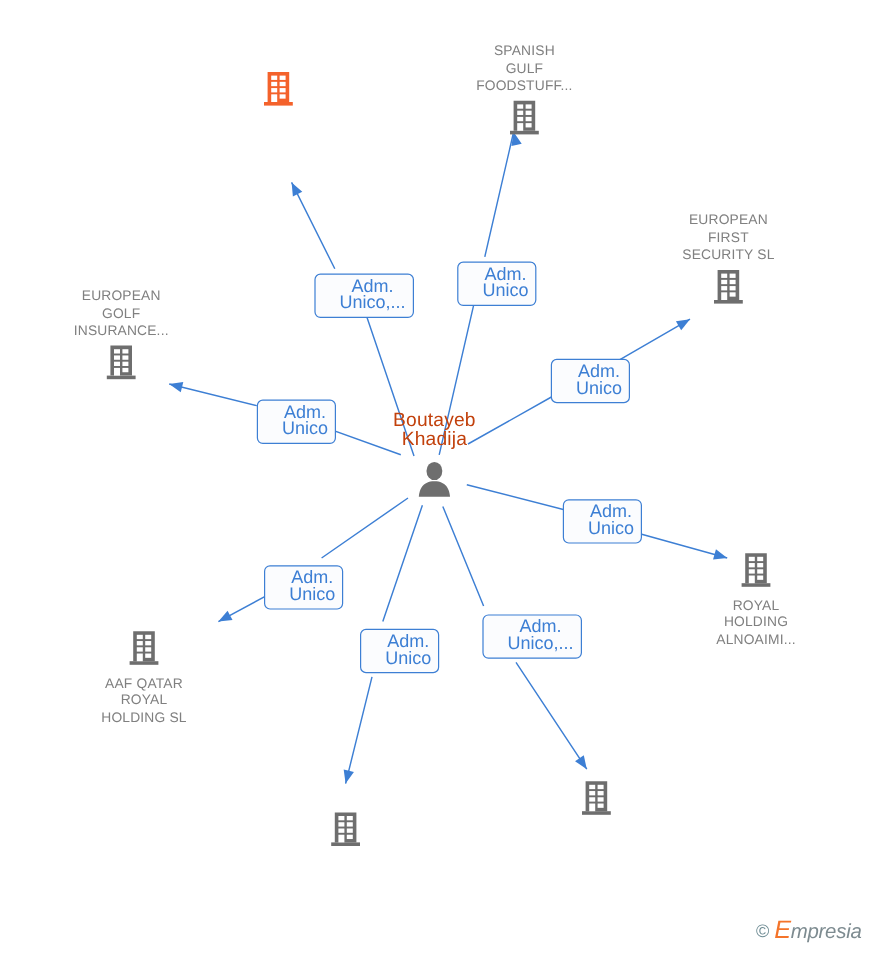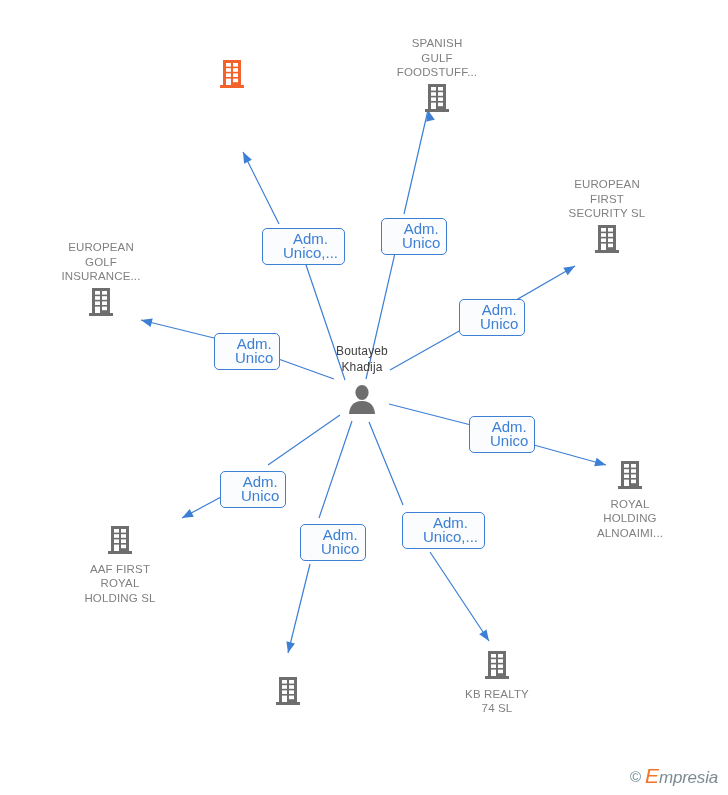--- a/index.html
+++ b/index.html
@@ -48,22 +48,22 @@
   .node.label-above .icon { margin-top: 3px; }
   .node.label-below .icon { margin-bottom: 3px; }
 
   .node.highlight .label {
     color: #58595b;
     font-weight: bold;
   }
 
   
   .node.person {
-    color: #404040;
-    font-size: 12px;
+    color: #c2410c;
+    font-size: 16px;
     line-height: 16px;
   }
 
   
   .reltag {
     position: absolute;
     box-sizing: border-box;
     border: 1px solid #3d7fd4;
     border-radius: 5px;
     background: #fbfcfe;
@@ -215,21 +215,21 @@
             <rect x="1" y="26" width="24" height="3" fill="#6e6e6e"></rect>
             <rect x="7" y="4" width="5" height="3.6" fill="#ffffff"></rect>
             <rect x="14" y="4" width="5" height="3.6" fill="#ffffff"></rect>
             <rect x="7" y="9.2" width="5" height="3.6" fill="#ffffff"></rect>
             <rect x="14" y="9.2" width="5" height="3.6" fill="#ffffff"></rect>
             <rect x="7" y="14.4" width="5" height="3.6" fill="#ffffff"></rect>
             <rect x="14" y="14.4" width="5" height="3.6" fill="#ffffff"></rect>
             <rect x="7" y="19.6" width="5" height="6.4" fill="#ffffff"></rect>
             <rect x="14" y="19.6" width="5" height="3.6" fill="#ffffff"></rect>
           </svg></span>
-        <span class="label">AAF FIRST
+        <span class="label">AAF QATAR
 ROYAL
 HOLDING  SL</span>
       </div>
       <div class="node company label-below" style="left: 288px; top: 676px;">
         <span class="icon"><svg width="26" height="30" viewBox="0 0 26 30">
             <path d="M4 1 H22 V26 H4 Z" fill="#6e6e6e"></path>
             <rect x="1" y="26" width="24" height="3" fill="#6e6e6e"></rect>
             <rect x="7" y="4" width="5" height="3.6" fill="#ffffff"></rect>
             <rect x="14" y="4" width="5" height="3.6" fill="#ffffff"></rect>
             <rect x="7" y="9.2" width="5" height="3.6" fill="#ffffff"></rect>
@@ -246,22 +246,20 @@
             <rect x="1" y="26" width="24" height="3" fill="#6e6e6e"></rect>
             <rect x="7" y="4" width="5" height="3.6" fill="#ffffff"></rect>
             <rect x="14" y="4" width="5" height="3.6" fill="#ffffff"></rect>
             <rect x="7" y="9.2" width="5" height="3.6" fill="#ffffff"></rect>
             <rect x="14" y="9.2" width="5" height="3.6" fill="#ffffff"></rect>
             <rect x="7" y="14.4" width="5" height="3.6" fill="#ffffff"></rect>
             <rect x="14" y="14.4" width="5" height="3.6" fill="#ffffff"></rect>
             <rect x="7" y="19.6" width="5" height="6.4" fill="#ffffff"></rect>
             <rect x="14" y="19.6" width="5" height="3.6" fill="#ffffff"></rect>
           </svg></span>
-        <span class="label">KB REALTY
-74  SL</span>
       </div>
       <div class="node person" style="left: 362px; top: 343px;">
         <span class="label">Boutayeb
 Khadija</span>
       </div>
       <div class="node person" style="left: 362px; top: 383px;">
         <span class="icon" style="display: block;"><svg width="34" height="34" viewBox="0 0 34 34">
             <ellipse cx="17" cy="9.5" rx="6.6" ry="7.6" fill="#6e6e6e"></ellipse>
             <path d="M17 18 C27 18 29.5 25 30 31 L4 31 C4.5 25 7 18 17 18 Z" fill="#6e6e6e"></path>
           </svg></span>

